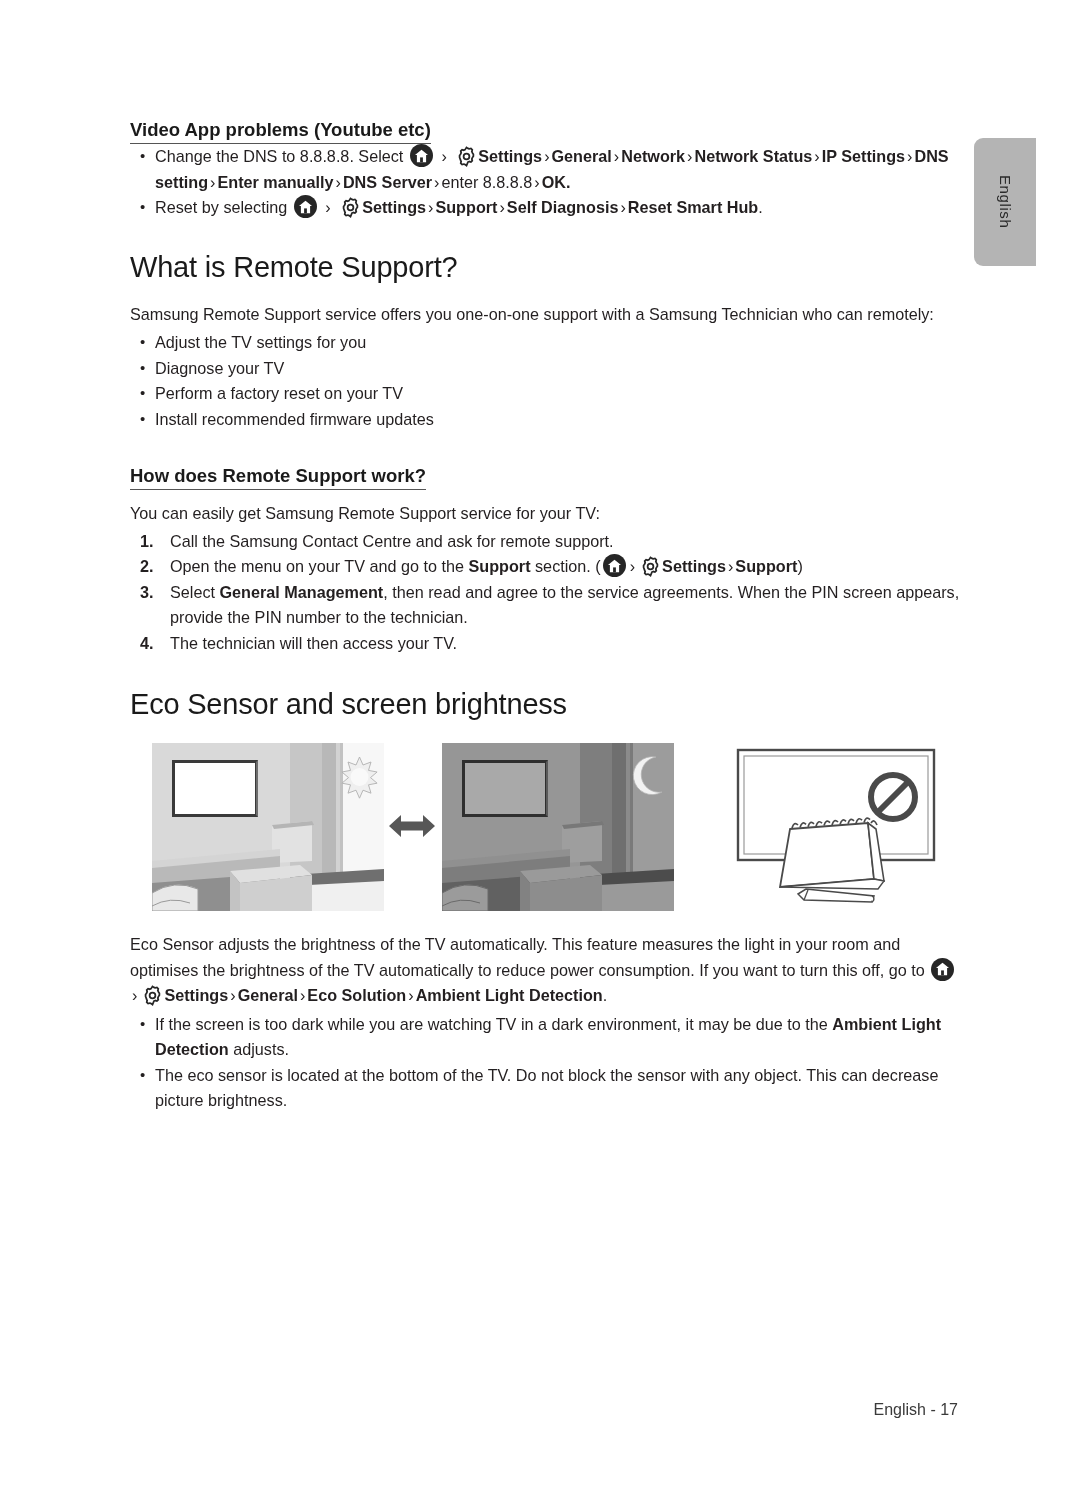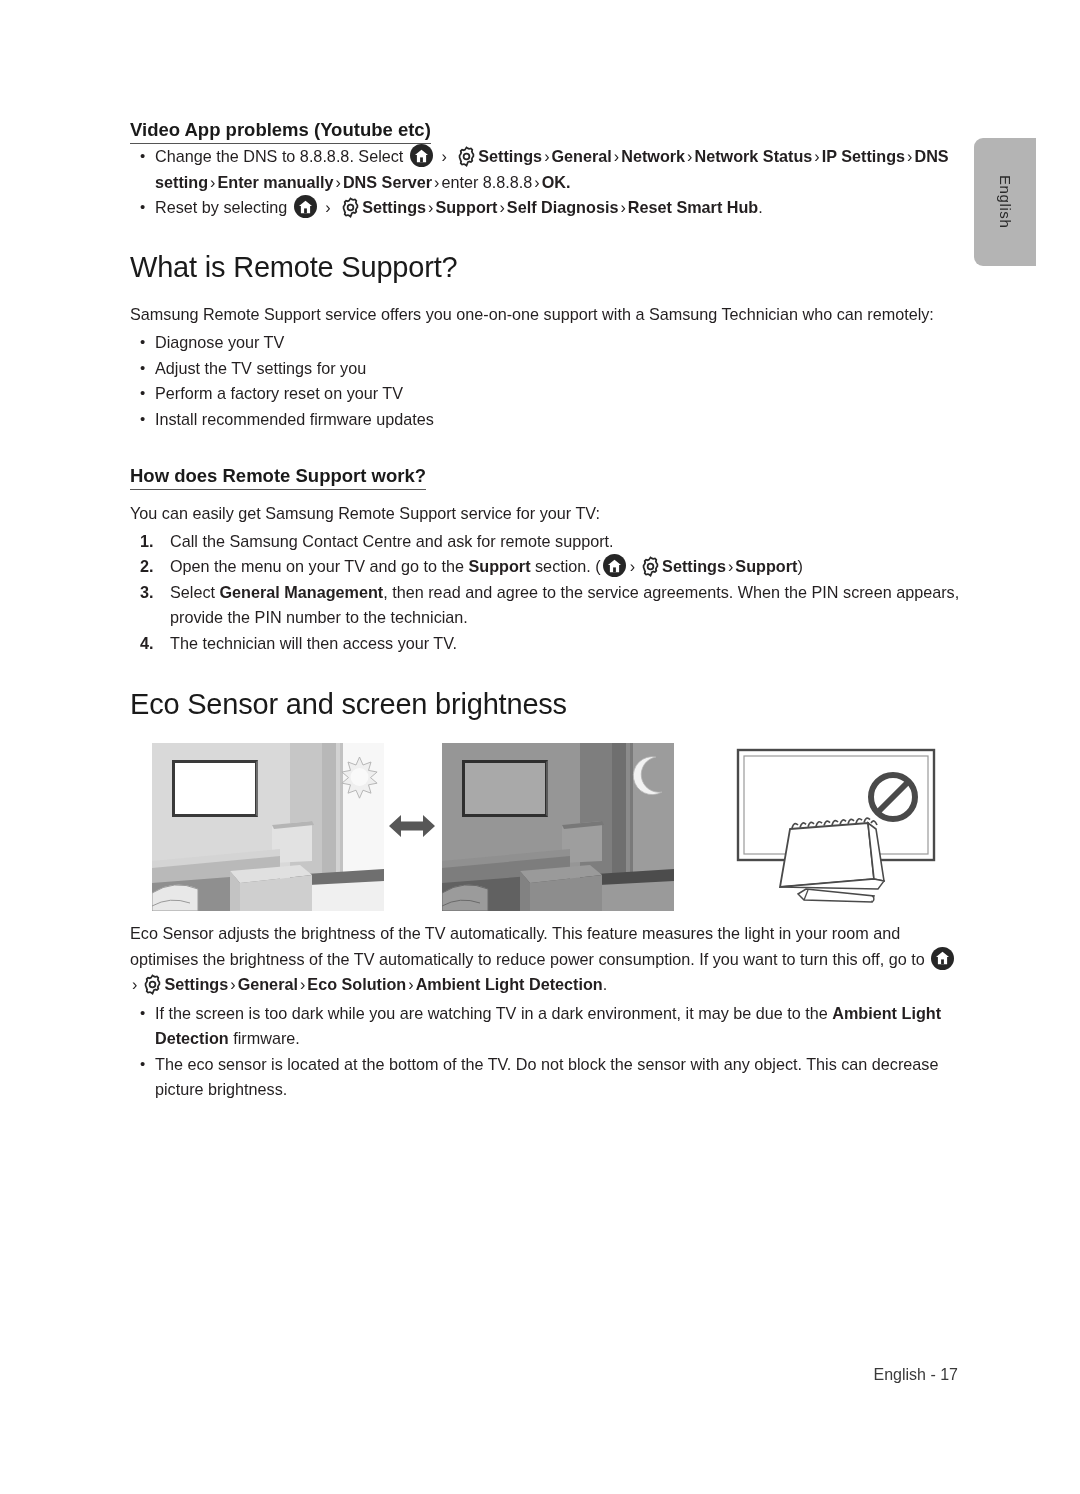--- a/index.html
+++ b/index.html
@@ -150,21 +150,21 @@
     left: 258px;
     top: 68px;
     width: 48px;
     height: 30px;
   }
 
   
   .footer {
     position: absolute;
     left: 0;
-    top: 1366px;
+    top: 1401px;
     width: 1080px;
     text-align: right;
     padding-right: 122px;
     font-size: 16px;
     color: #3a3a3a;
   }
 </style>
 </head>
 <body>
 
@@ -211,22 +211,22 @@
       </span><b>Settings</b><span class="sep">›</span><b>Support</b><span class="sep">›</span><b>Self Diagnosis</b><span class="sep">›</span><b>Reset Smart Hub</b><span>.</span>
     </li>
   </ul>
 
   
   <h1 class="title" style="margin-top:30px;">What is Remote Support?</h1>
 
   <p class="body" style="margin-top:18px;">Samsung Remote Support service offers you one-on-one support with a Samsung Technician who can remotely:</p>
 
   <ul class="bullets" style="margin-top:3px;">
+    <li>Adjust the TV settings for you</li>
     <li>Diagnose your TV</li>
-    <li>Adjust the TV settings for you</li>
     <li>Perform a factory reset on your TV</li>
     <li>Install recommended firmware updates</li>
   </ul>
 
   
   <h2 class="subhead" style="margin-top:32px;">How does Remote Support work?</h2>
 
   <p class="body" style="margin-top:11px;">You can easily get Samsung Remote Support service for your TV:</p>
 
   <ol class="steps" style="margin-top:2px;">
@@ -370,33 +370,33 @@
         <g>
           <polygon points="74,151 82,146 150,153 148,159 80,157" fill="#ffffff" stroke="#4a4a4a" stroke-width="1.5"></polygon>
           <path d="M148,153 a4,3.5 0 0 1 0,6" fill="#ffffff" stroke="#4a4a4a" stroke-width="1.4"></path>
           <line x1="84" y1="147" x2="80" y2="157" stroke="#4a4a4a" stroke-width="1.3"></line>
         </g>
       </svg>
     </div>
   </div>
 
   
-  <p class="body" style="margin-top:3px;">
+  <p class="body" style="margin-top:14px;">
     <span>Eco Sensor adjusts the brightness of the TV automatically. This feature measures the light in your room and optimises the brightness of the TV automatically to reduce power consumption. If you want to turn this off, go to</span>
     <span class="ico-home"><svg width="15" height="14" viewBox="0 0 15 14">
           <path d="M7.5 0.8 L14 6.1 L12.1 6.1 L12.1 13.2 L2.9 13.2 L2.9 6.1 L1 6.1 Z" fill="#ffffff"></path>
           <rect x="6.1" y="8.4" width="2.8" height="4.8" fill="#262626"></rect>
         </svg></span><span class="sep">›</span><span class="ico-gear"><svg width="21" height="21" viewBox="0 0 24 24">
           <path d="M12 1.6 l1.6 1.1 a9.3 9.3 0 0 1 1.6 .66 l1.85 -.5 1.55 1.55 -.5 1.85 a9.3 9.3 0 0 1 .66 1.6 l1.1 1.6 v2.2 l-1.1 1.6 a9.3 9.3 0 0 1 -.66 1.6 l.5 1.85 -1.55 1.55 -1.85 -.5 a9.3 9.3 0 0 1 -1.6 .66 L12 22.4 l-1.6 -1.1 a9.3 9.3 0 0 1 -1.6 -.66 l-1.85 .5 -1.55 -1.55 .5 -1.85 a9.3 9.3 0 0 1 -.66 -1.6 L4.1 13.1 v-2.2 l1.14 -1.6 a9.3 9.3 0 0 1 .66 -1.6 l-.5 -1.85 1.55 -1.55 1.85 .5 a9.3 9.3 0 0 1 1.6 -.66 Z" fill="none" stroke="#262626" stroke-width="2"></path>
           <circle cx="12" cy="12" r="3.3" fill="none" stroke="#262626" stroke-width="2"></circle>
         </svg></span><b>Settings</b><span class="sep">›</span><b>General</b><span class="sep">›</span><b>Eco Solution</b><span class="sep">›</span><b>Ambient Light Detection</b><span>.</span>
   </p>
 
   <ul class="bullets" style="margin-top:3px;">
-    <li><span>If the screen is too dark while you are watching TV in a dark environment, it may be due to the </span><b>Ambient Light Detection</b><span> firmware.</span></li>
+    <li><span>If the screen is too dark while you are watching TV in a dark environment, it may be due to the </span><b>Ambient Light Detection</b><span> adjusts.</span></li>
     <li><span>The eco sensor is located at the bottom of the TV. Do not block the sensor with any object. This can decrease picture brightness.</span></li>
   </ul>
 
 </div>
 
 <div class="footer">
   <span>English - 17</span>
 </div>
 
 </body></html>

